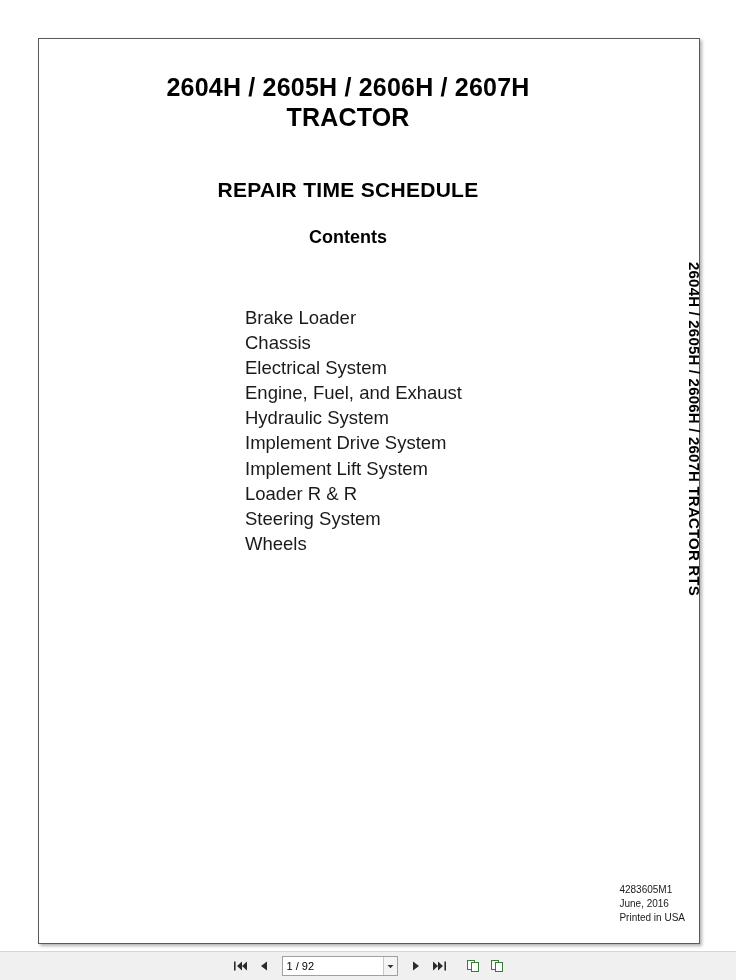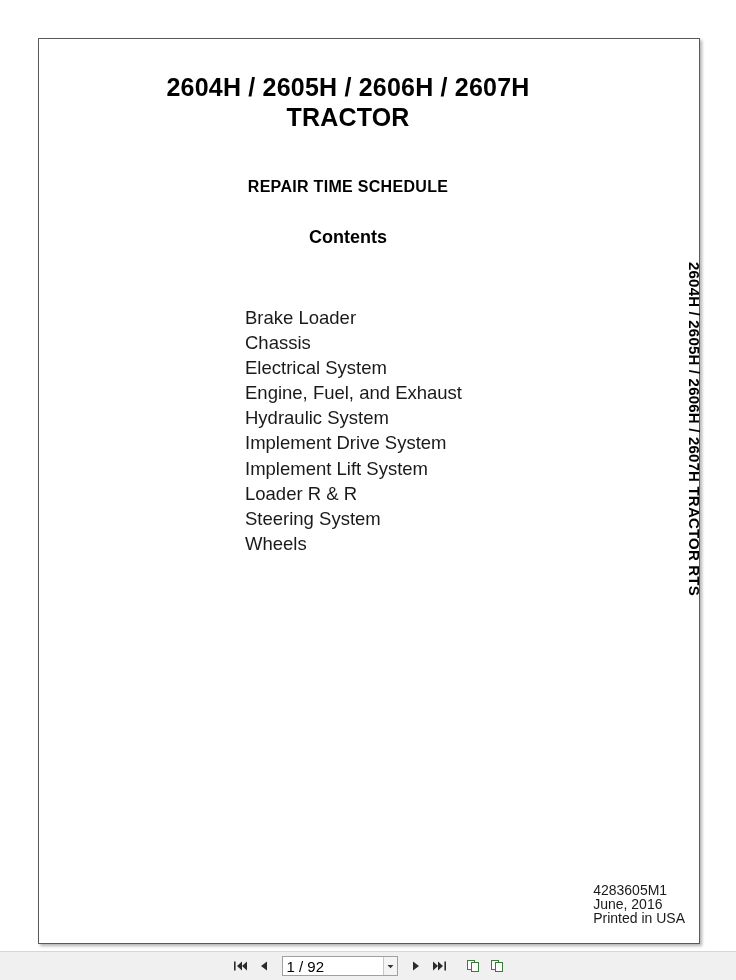--- a/index.html
+++ b/index.html
@@ -53,21 +53,21 @@
   }
 
   #title-line1 {
     top: 34px;
     font-size: 25px;
     letter-spacing: 0.2px;
   }
 
   #subtitle {
     top: 139px;
-    font-size: 16px;
+    font-size: 21px;
     letter-spacing: 0.3px;
   }
 
   #contents-heading {
     top: 188px;
     font-size: 18px;
   }
 
   
   #contents-list {
@@ -86,21 +86,21 @@
     color: #1a1a1a;
     white-space: nowrap;
   }
 
   
   #footer-block {
     position: absolute;
     right: 14px;
     bottom: 18px;
     text-align: left;
-    font-size: 14px;
+    font-size: 10px;
     line-height: 14px;
     color: #1a1a1a;
   }
 
   
   #side-text {
     position: absolute;
     left: 703px;
     top: 262px;
     width: 470px;
@@ -149,21 +149,21 @@
     border: 1px solid #a0a0a0;
     background: #ffffff;
     margin: 0 4px;
   }
 
   #page-input {
     width: 92px;
     border: none;
     outline: none;
     font-family: "Liberation Sans", sans-serif;
-    font-size: 15px;
+    font-size: 11px;
     color: #000000;
     padding: 0 4px;
     background: #ffffff;
   }
 
   #page-dropdown {
     width: 13px;
     border-left: 1px solid #c8c8c8;
     background: #f4f4f4;
     display: flex;

